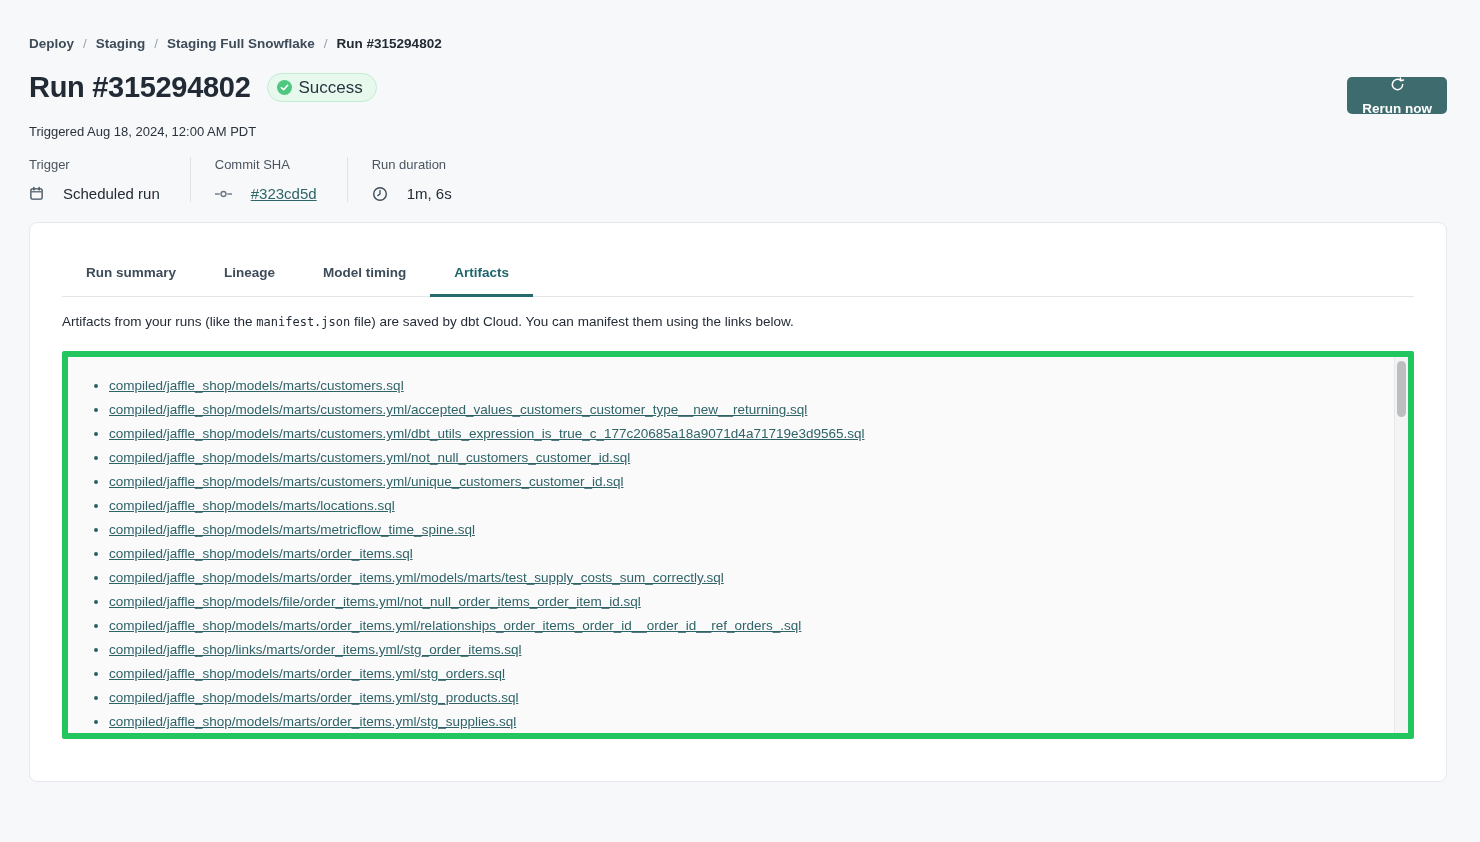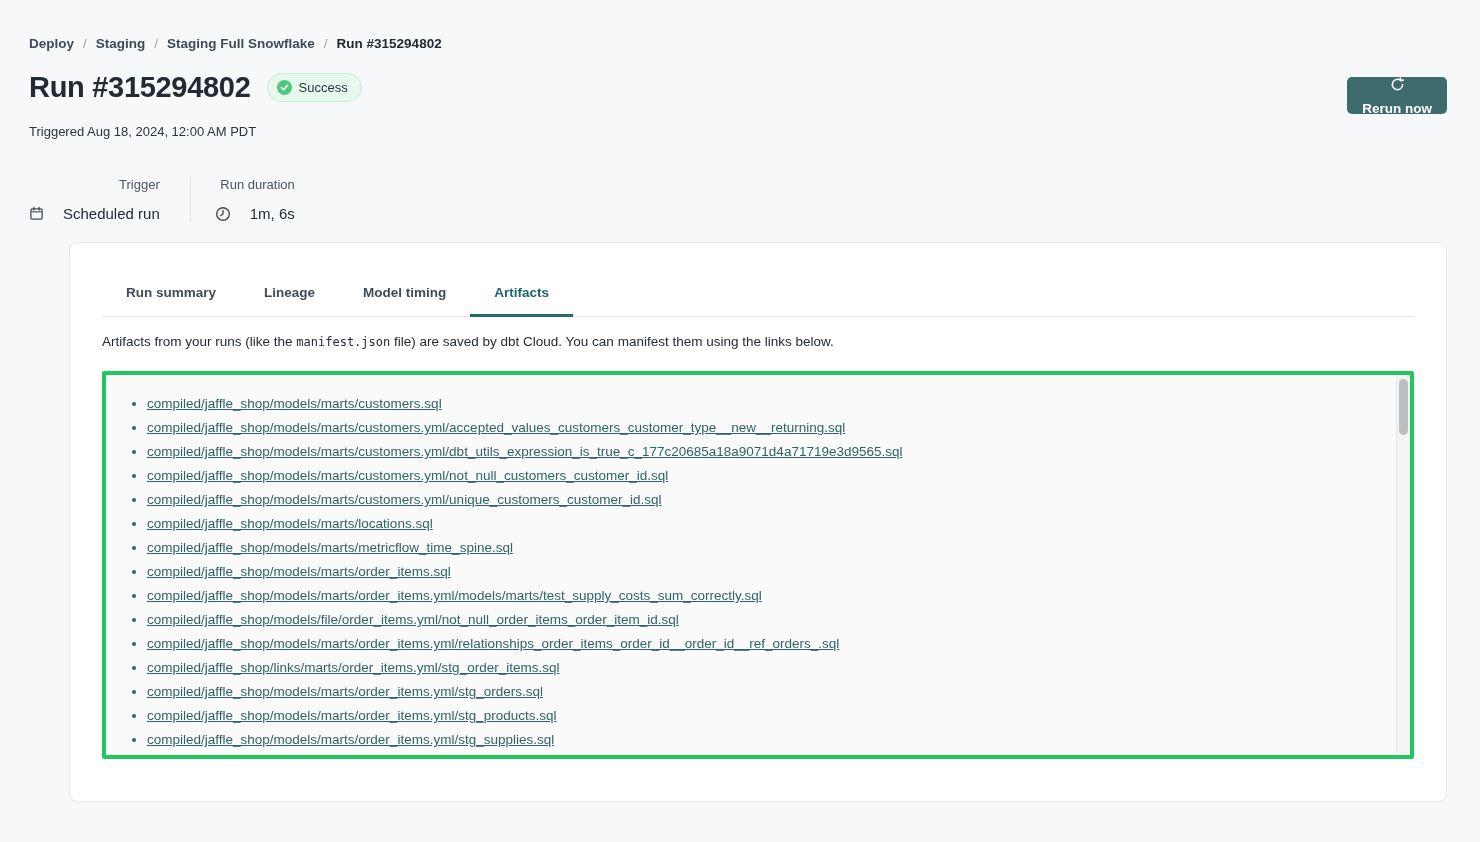--- a/index.html
+++ b/index.html
@@ -18,61 +18,61 @@
   .breadcrumb .crumb { cursor:pointer; }
   .breadcrumb .current { color:#222b35; font-weight:700; }
 
   
   .header-row { display:flex; justify-content:space-between; align-items:flex-start; margin-top:20px; }
   .title-wrap { display:flex; align-items:center; gap:16px; }
   h1 { font-size:29px; font-weight:700; color:#222b35; letter-spacing:-0.3px; }
   .badge {
     display:inline-flex; align-items:center; gap:7px;
     background:#e7f8ed; border:1px solid #c3ecd2; border-radius:15px;
-    height:29px; padding:0 13px 0 9px; font-size:13px; color:#2a3440;
+    height:29px; padding:0 13px 0 9px; font-size:17px; color:#2a3440;
   }
   .badge .check-circle {
     width:15px; height:15px; border-radius:50%; background:#4ec77f;
     display:inline-flex; align-items:center; justify-content:center;
   }
   .rerun-btn {
     display:inline-flex; align-items:center; gap:9px;
     background:#3e6b6d; color:#ffffff; border:none; border-radius:5px;
     height:37px; padding:0 15px; font-size:13.5px; font-weight:700;
     font-family:"Liberation Sans", sans-serif; cursor:pointer; margin-top:6px;flex-direction:column;
   }
   .triggered { margin-top:20px; font-size:13px; color:#2b333d; }
 
   
-  .meta-row { display:flex; margin-top:38px;text-align:right; }
+  .meta-row { display:flex; margin-top:18px; }
   .meta-col { padding-right:30px; }
   .meta-col + .meta-col { border-left:1px solid #dfe3e7; padding-left:24px; }
   .meta-label { font-size:13px; color:#4a5561; }
   .meta-value { margin-top:13px; display:flex; align-items:center; gap:19px; font-size:15px; color:#232b36; }
   .meta-value a { color:#2d6568; }
 
   
   .card {
     margin-top:20px; background:#ffffff; border:1px solid #e6e8eb;
-    border-radius:8px; height:560px; padding:0 32px 32px 32px;margin-left:40px;
+    border-radius:8px; height:560px; padding:0 32px 32px 32px;
   }
   .tabs { display:flex; padding:0 0 0 0; margin-top:42px; border-bottom:1px solid #e3e6e9; }
   .tab {
     padding:0 24px 14px 24px; font-size:13.5px; font-weight:600; color:#3e4c59;
     cursor:pointer; position:relative; margin-bottom:-1px;
   }
   .tab.active { color:#1e666b; border-bottom:3px solid #276a6d; }
 
   .artifacts-desc { margin-top:17px; font-size:13.5px; color:#232b36; }
   .artifacts-desc code { font-family:"DejaVu Sans Mono", monospace; font-size:12px; }
 
   
   .list-box {
     position:relative; margin-top:22px; height:388px;
-    background:#fafafa; border:4px solid #22c55e; border-radius:2px;
+    background:#fafafa; border:6px solid #22c55e; border-radius:2px;
     overflow:hidden;
   }
   .list-box ul { list-style:disc; padding:17px 30px 0 41px; }
   .list-box li {
     line-height:24px; font-size:13.5px; color:#2f5f66;
   }
   .list-box a { color:#2f6368; text-decoration:underline; }
 
   .scrollbar {
     position:absolute; top:0; right:0; width:14px; height:100%;
@@ -132,20 +132,33 @@
       <div class="meta-value">
         <span class="icon">
           <svg width="15" height="15" viewBox="0 0 16 16">
               <rect x="2" y="3" width="12" height="11" rx="1.5" fill="none" stroke="#3e4c59" stroke-width="1.4"></rect>
               <line x1="5.2" y1="1.5" x2="5.2" y2="4.2" stroke="#3e4c59" stroke-width="1.4" stroke-linecap="round"></line>
               <line x1="10.8" y1="1.5" x2="10.8" y2="4.2" stroke="#3e4c59" stroke-width="1.4" stroke-linecap="round"></line>
               <line x1="2.5" y1="6.2" x2="13.5" y2="6.2" stroke="#3e4c59" stroke-width="1.2"></line>
             </svg>
         </span>
         <span>Scheduled run</span>
+      </div>
+    </div>
+    <div class="meta-col" style="min-width:145px;">
+      <div class="meta-label">Commit SHA</div>
+      <div class="meta-value">
+        <span class="icon">
+          <svg width="17" height="10" viewBox="0 0 18 10">
+              <line x1="0" y1="5" x2="5" y2="5" stroke="#6b7681" stroke-width="1.5"></line>
+              <circle cx="9" cy="5" r="2.6" fill="none" stroke="#6b7681" stroke-width="1.5"></circle>
+              <line x1="13" y1="5" x2="18" y2="5" stroke="#6b7681" stroke-width="1.5"></line>
+            </svg>
+        </span>
+        <a href="#">#323cd5d</a>
       </div>
     </div>
     <div class="meta-col">
       <div class="meta-label">Run duration</div>
       <div class="meta-value">
         <span class="icon">
           <svg width="16" height="16" viewBox="0 0 16 16">
               <circle cx="8" cy="8" r="6.3" fill="none" stroke="#3e4c59" stroke-width="1.4"></circle>
               <path d="M8 4.5 L8 8 L5.8 9.6" fill="none" stroke="#3e4c59" stroke-width="1.3" stroke-linecap="round" stroke-linejoin="round"></path>
             </svg>

